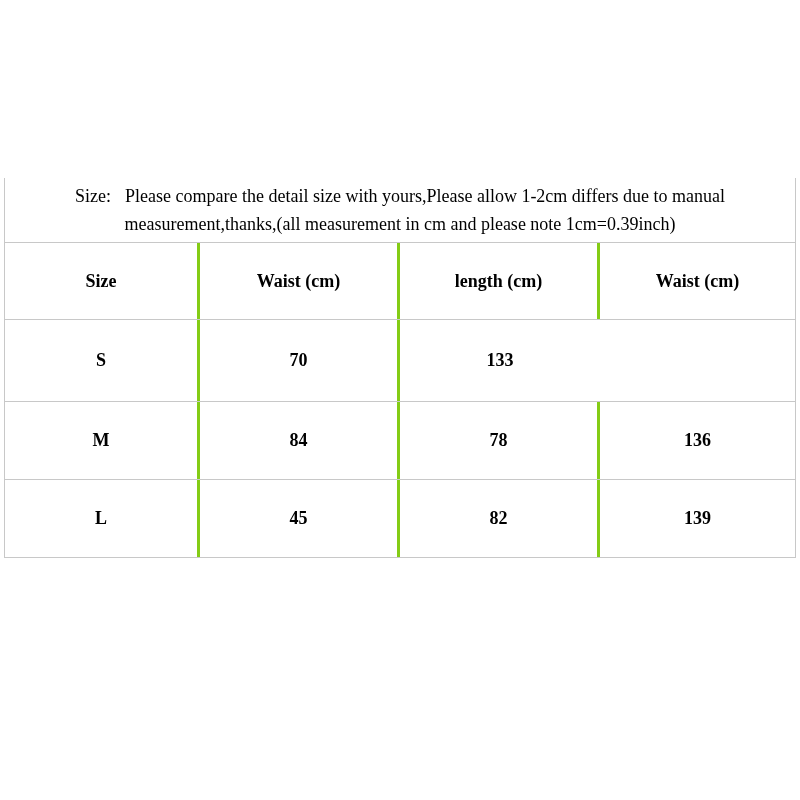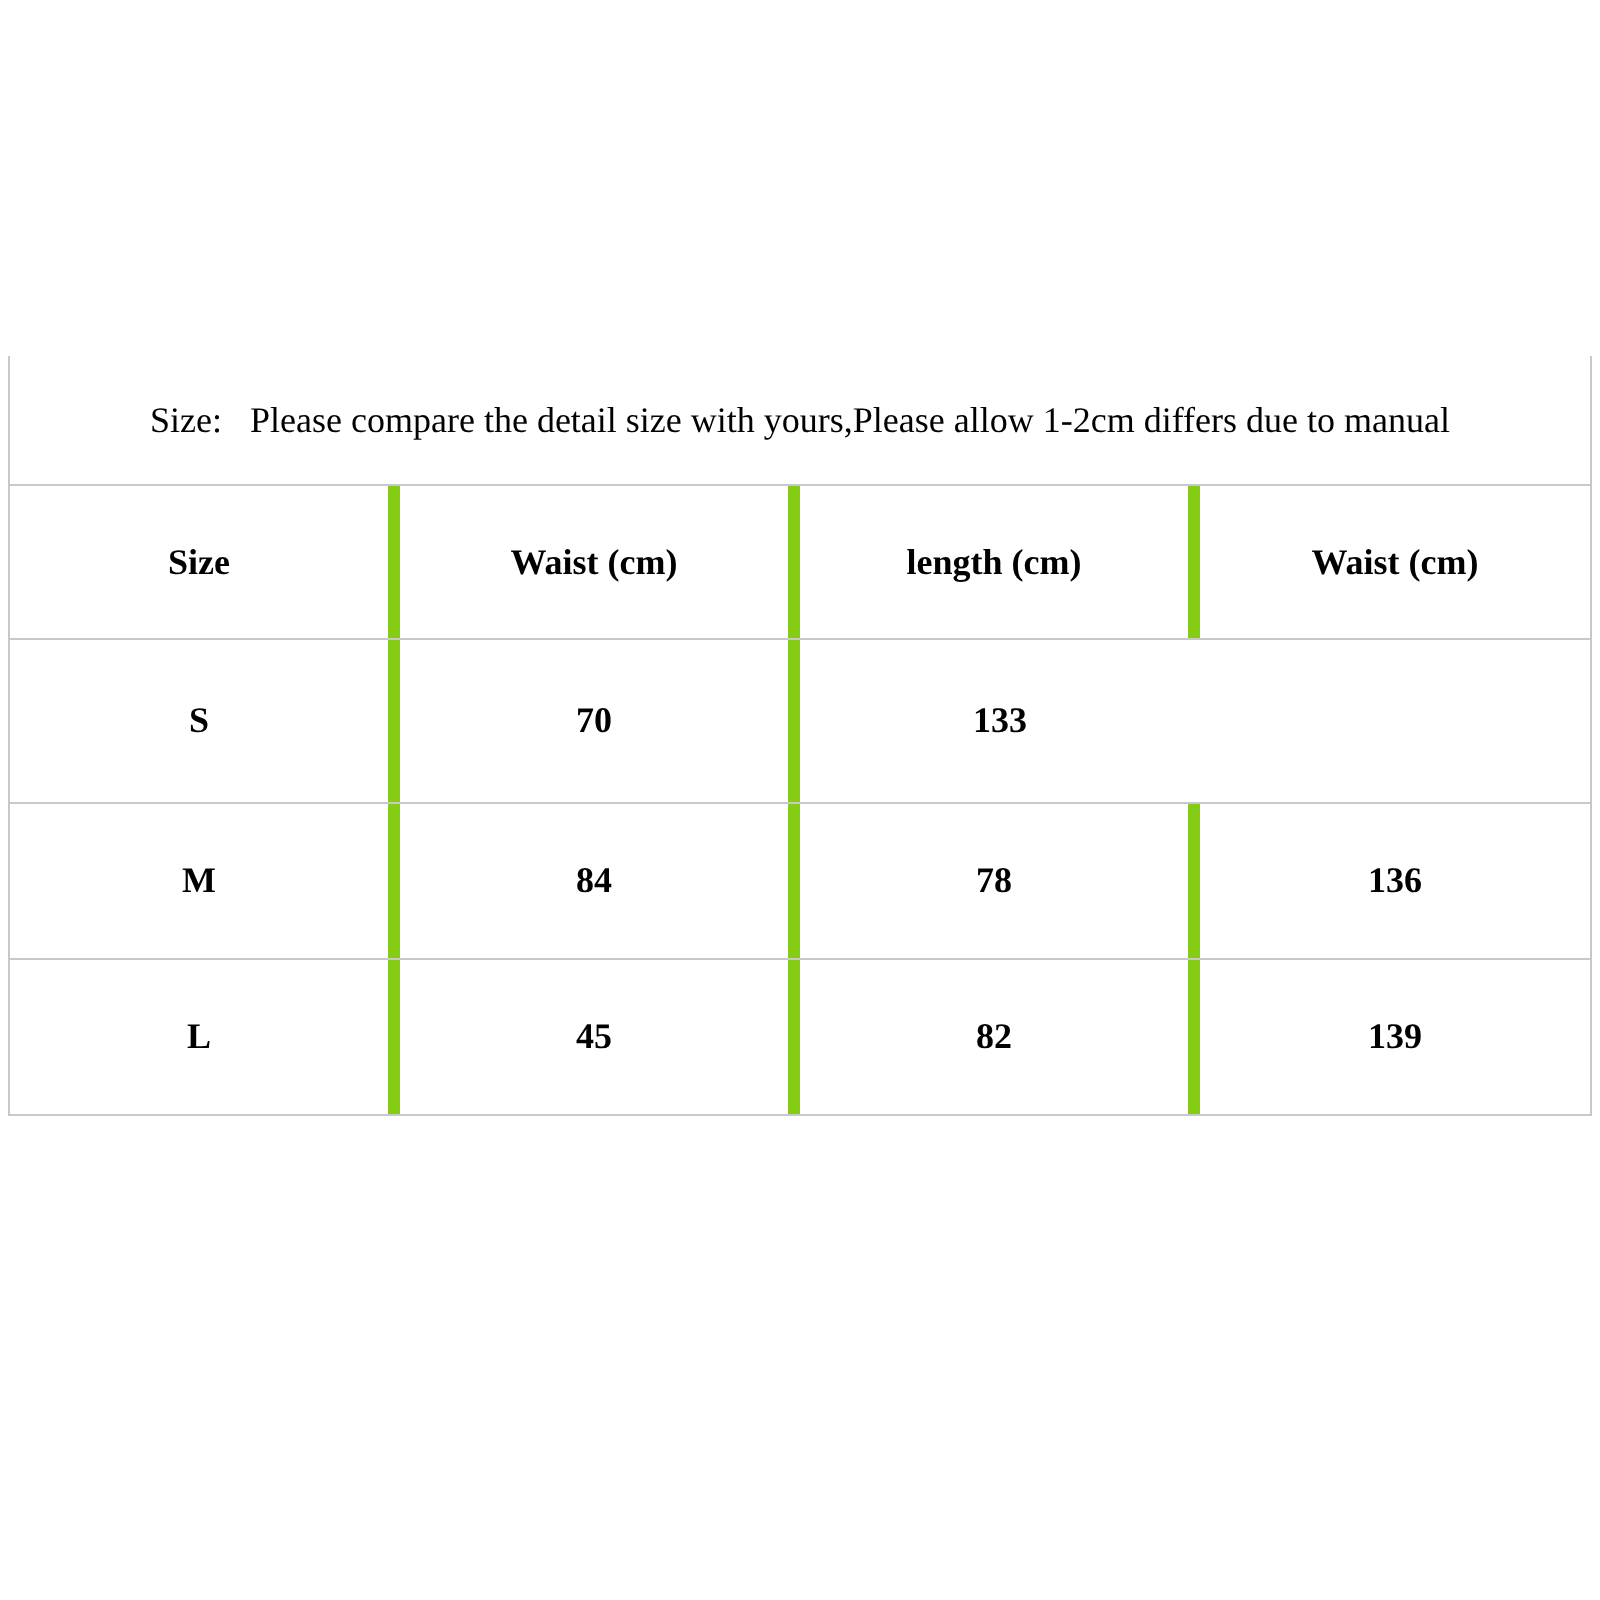--- a/index.html
+++ b/index.html
@@ -35,38 +35,39 @@
   .r-data-l { height: 78px; }
   .r-foot   { height: 61px; line-height: 27px; }
   .grid {
     display: grid;
     grid-template-columns: 195px 200px 200px 195px;
   }
   .cell {
     display: flex;
     align-items: center;
     justify-content: center;
-    border-right: 6px solid #84cc16;
+    border-right: 3px solid #84cc16;
     font-size: 18px;
     font-weight: bold;
     text-align: center;
   }
   .cell:last-child { border-right: none; }
   .intro-label { font-weight: normal; margin-right: 14px; }
   .intro-line, .foot-line { font-weight: normal; }
 </style>
 </head>
 <body>
 
 <div class="sheet">
 
   <div class="row r-intro merged">
     <div>
       <span class="intro-label">Size:</span><span class="intro-line">Please compare the detail size with yours,Please allow 1-2cm differs due to manual</span>
     </div>
+    <div class="intro-line">measurement,thanks,(all measurement in cm and please note 1cm=0.39inch)</div>
   </div>
 
   <div class="row r-head grid">
     <div class="cell">Size</div>
     <div class="cell">Waist (cm)</div>
     <div class="cell">length (cm)</div>
     <div class="cell">Waist (cm)</div>
   </div>
 
   <div class="row r-data-s grid">

